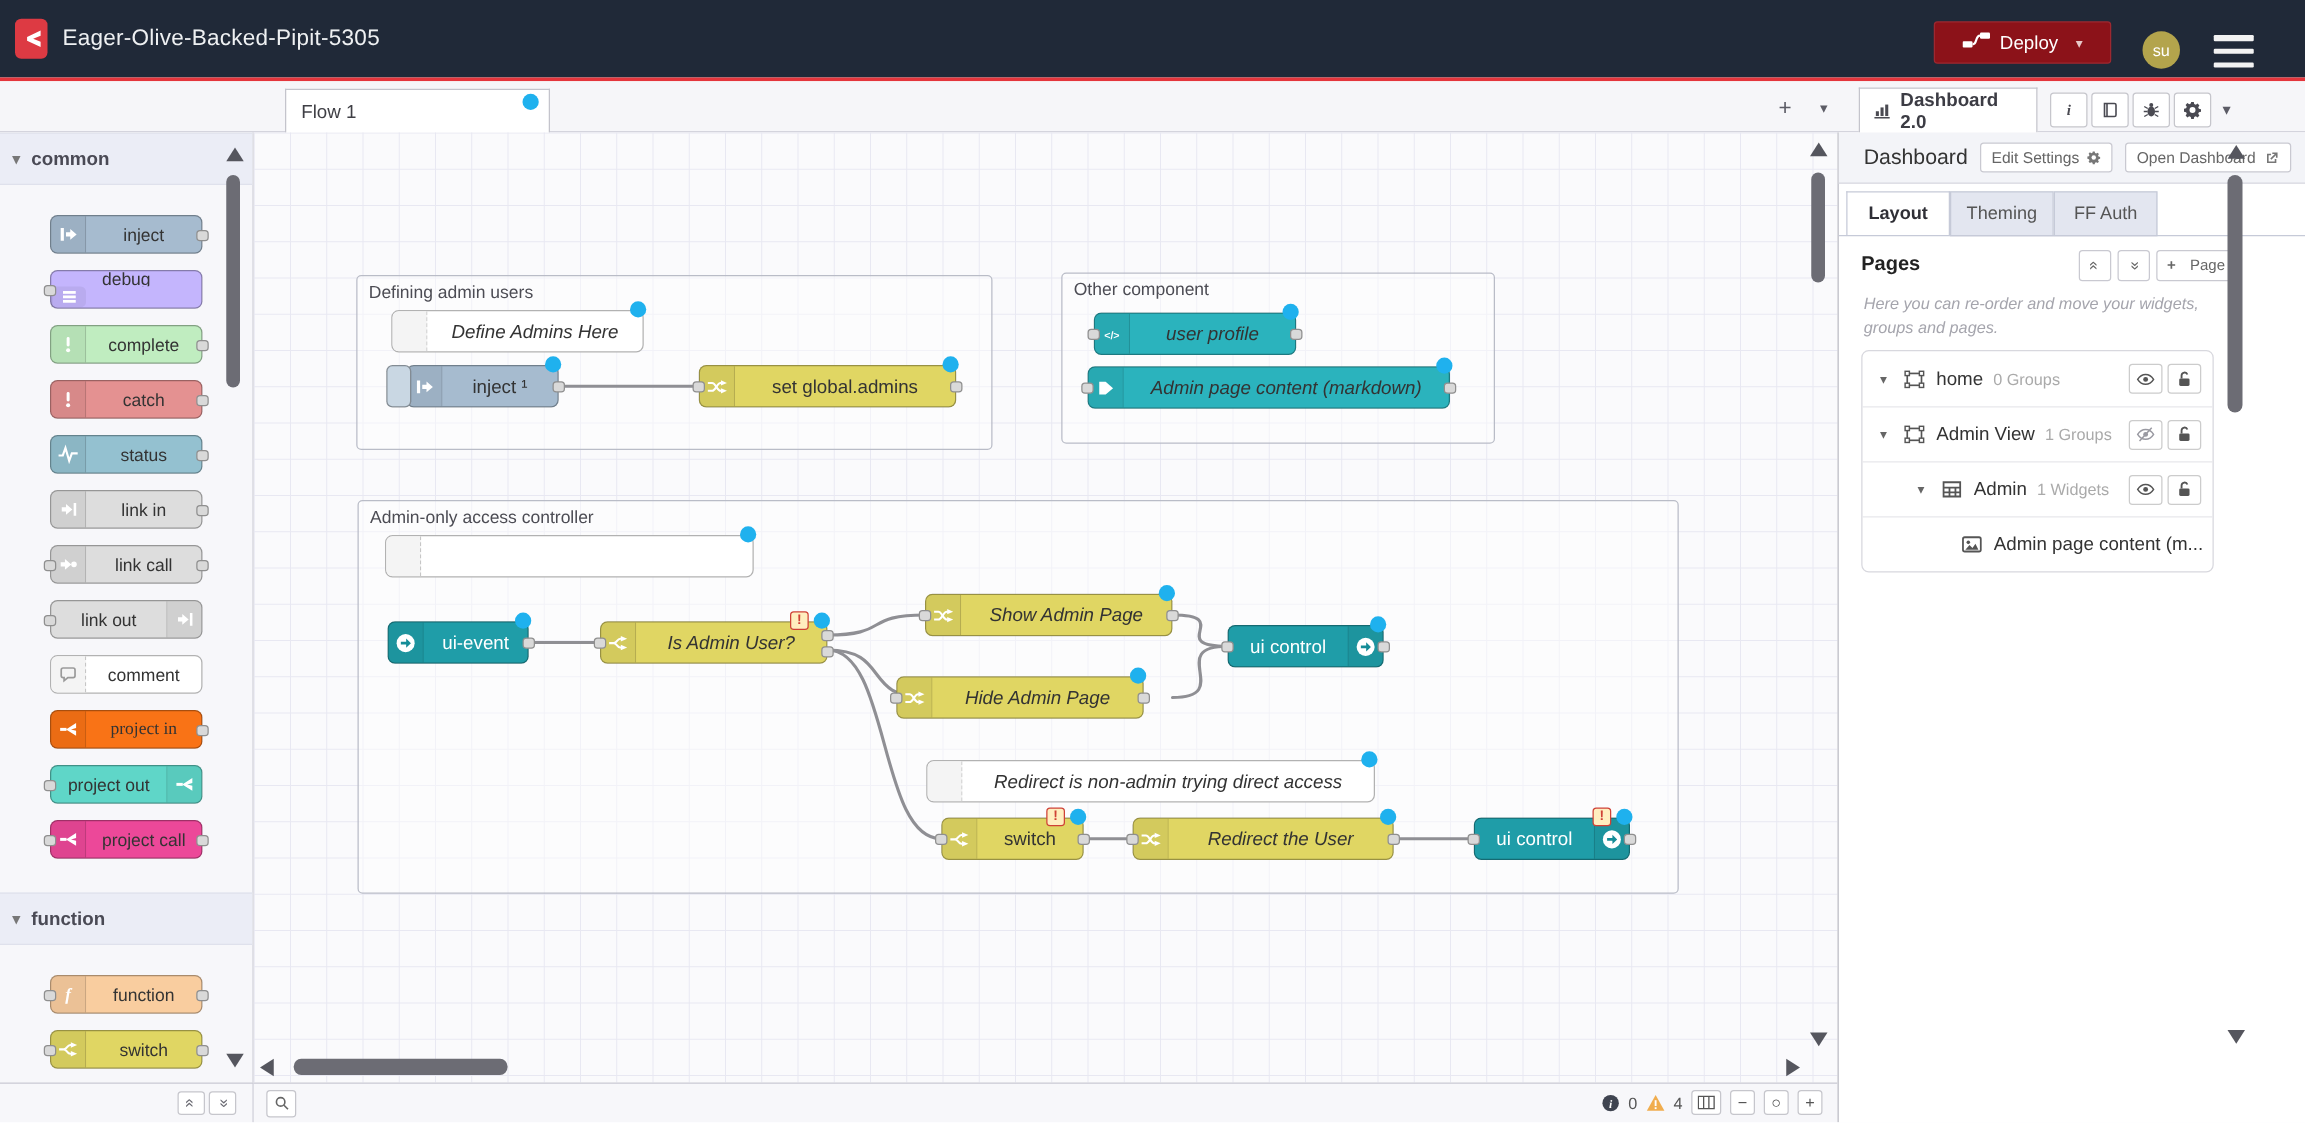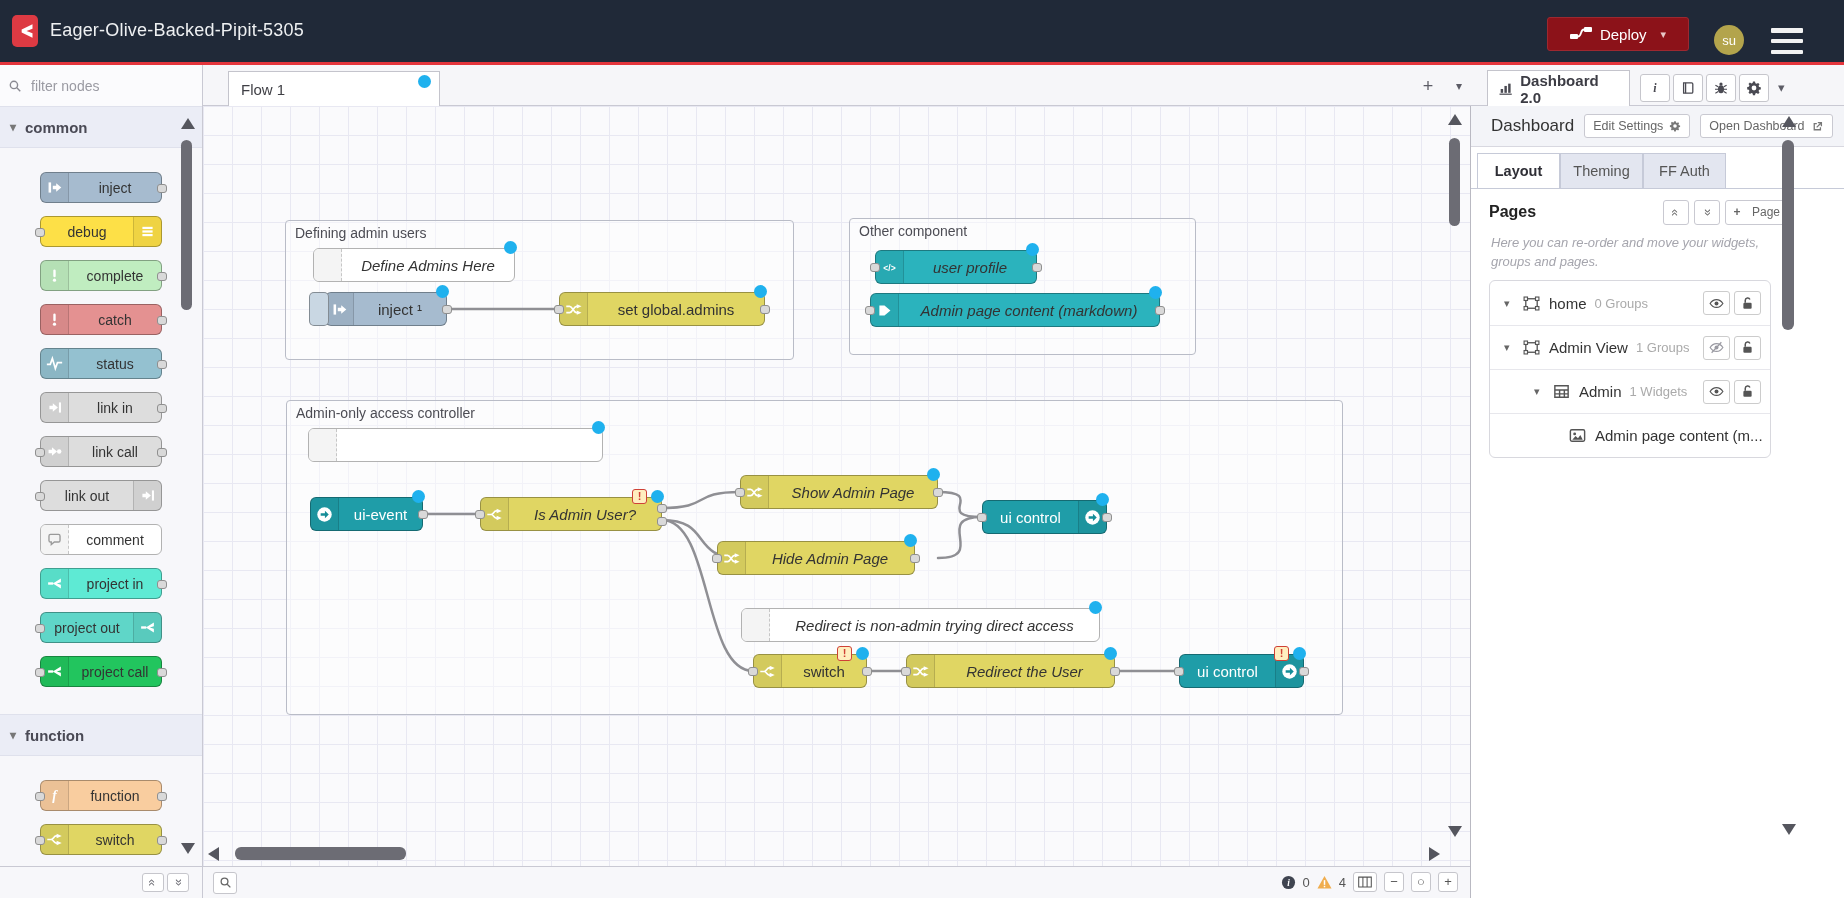--- a/index.html
+++ b/index.html
@@ -173,27 +173,20 @@
     <div class="avatar">su</div>
     <div class="burger">
         <span></span>
         <span></span>
         <span></span>
       </div>
   </div>
   <div class="redline"></div>
 
   <div class="row2"></div>
-  <div class="search">
-    <svg viewBox="0 0 20 20">
-        <circle cx="8.5" cy="8.5" r="5.2" fill="none" stroke="#8a8a92" stroke-width="2"></circle>
-        <path stroke="#8a8a92" stroke-width="2" d="M12.6 12.6L17.5 17.5"></path>
-      </svg>
-    <input readonly="" placeholder="filter nodes" style="">
-  </div>
   <div class="flowtab">
     <span>Flow 1</span>
     <span class="bluedot tabdot"></span>
   </div>
   <div class="tbbtn" style="left:1417px">+</div>
   <div class="tbbtn" style="left:1448px;font-size:12px">▾</div>
 
   <div class="side-tab">
     <svg viewBox="0 0 20 20" fill="#4a4a52">
         <rect x="2" y="16" width="16" height="1.6"></rect>
@@ -241,21 +234,21 @@
           <div class="fnode" style="background: rgb(166, 187, 207);">
             <span class="nstrip l">
               <svg viewBox="0 0 20 20">
                 <path fill="#fff" d="M3 4h3v12H3z"></path>
                 <path fill="#fff" d="M8 8h4V5l6 5-6 5v-3H8z"></path>
               </svg>
             </span>
             <span class="nlab">inject</span>
             <span class="port pr"></span>
           </div>
-          <div class="fnode" style="background: #fde047;">
+          <div class="fnode" style="background: #c4b5fd; flex-direction: column;">
             <span class="nstrip r">
               <svg viewBox="0 0 20 20" fill="#fff">
                 <rect x="4" y="4.5" width="12" height="2.6"></rect>
                 <rect x="4" y="8.7" width="12" height="2.6"></rect>
                 <rect x="4" y="12.9" width="12" height="2.6"></rect>
               </svg>
             </span>
             <span class="nlab">debug</span>
             <span class="port pl"></span>
           </div>
@@ -320,41 +313,41 @@
             <span class="port pl"></span>
           </div>
           <div class="fnode cmt">
             <span class="nstrip l">
               <svg viewBox="0 0 20 20">
                 <path fill="none" stroke="#9a9a9a" stroke-width="1.6" d="M3.5 5.8C3.5 4.8 4.3 4 5.3 4h9.4c1 0 1.8.8 1.8 1.8v5.4c0 1-.8 1.8-1.8 1.8H9.8l-3.6 3v-3H5.3c-1 0-1.8-.8-1.8-1.8z"></path>
               </svg>
             </span>
             <span class="nlab">comment</span>
           </div>
-          <div class="fnode" style="background: #5eead4;">
+          <div class="fnode" style="background: #f97316; font-family: Liberation Serif, serif;">
             <span class="nstrip l">
               <svg viewBox="0 0 20 20" fill="#fff">
                 <rect x="2.5" y="8.6" width="6" height="2.8"></rect>
                 <path d="M8 10l9.5-6v4.6L12.7 10l4.8 1.4V16z"></path>
               </svg>
             </span>
             <span class="nlab">project in</span>
             <span class="port pr"></span>
           </div>
           <div class="fnode" style="background: rgb(95, 214, 200);">
             <span class="nstrip r">
               <svg viewBox="0 0 20 20" fill="#fff">
                 <rect x="2.5" y="8.6" width="6" height="2.8"></rect>
                 <path d="M8 10l9.5-6v4.6L12.7 10l4.8 1.4V16z"></path>
               </svg>
             </span>
             <span class="nlab">project out</span>
             <span class="port pl"></span>
           </div>
-          <div class="fnode" style="background: #22c55e;">
+          <div class="fnode" style="background: #ec4899;">
             <span class="nstrip l">
               <svg viewBox="0 0 20 20" fill="#fff">
                 <rect x="2.5" y="8.6" width="6" height="2.8"></rect>
                 <path d="M8 10l9.5-6v4.6L12.7 10l4.8 1.4V16z"></path>
               </svg>
             </span>
             <span class="nlab">project call</span>
             <span class="port pl"></span>
             <span class="port pr"></span>
           </div>

